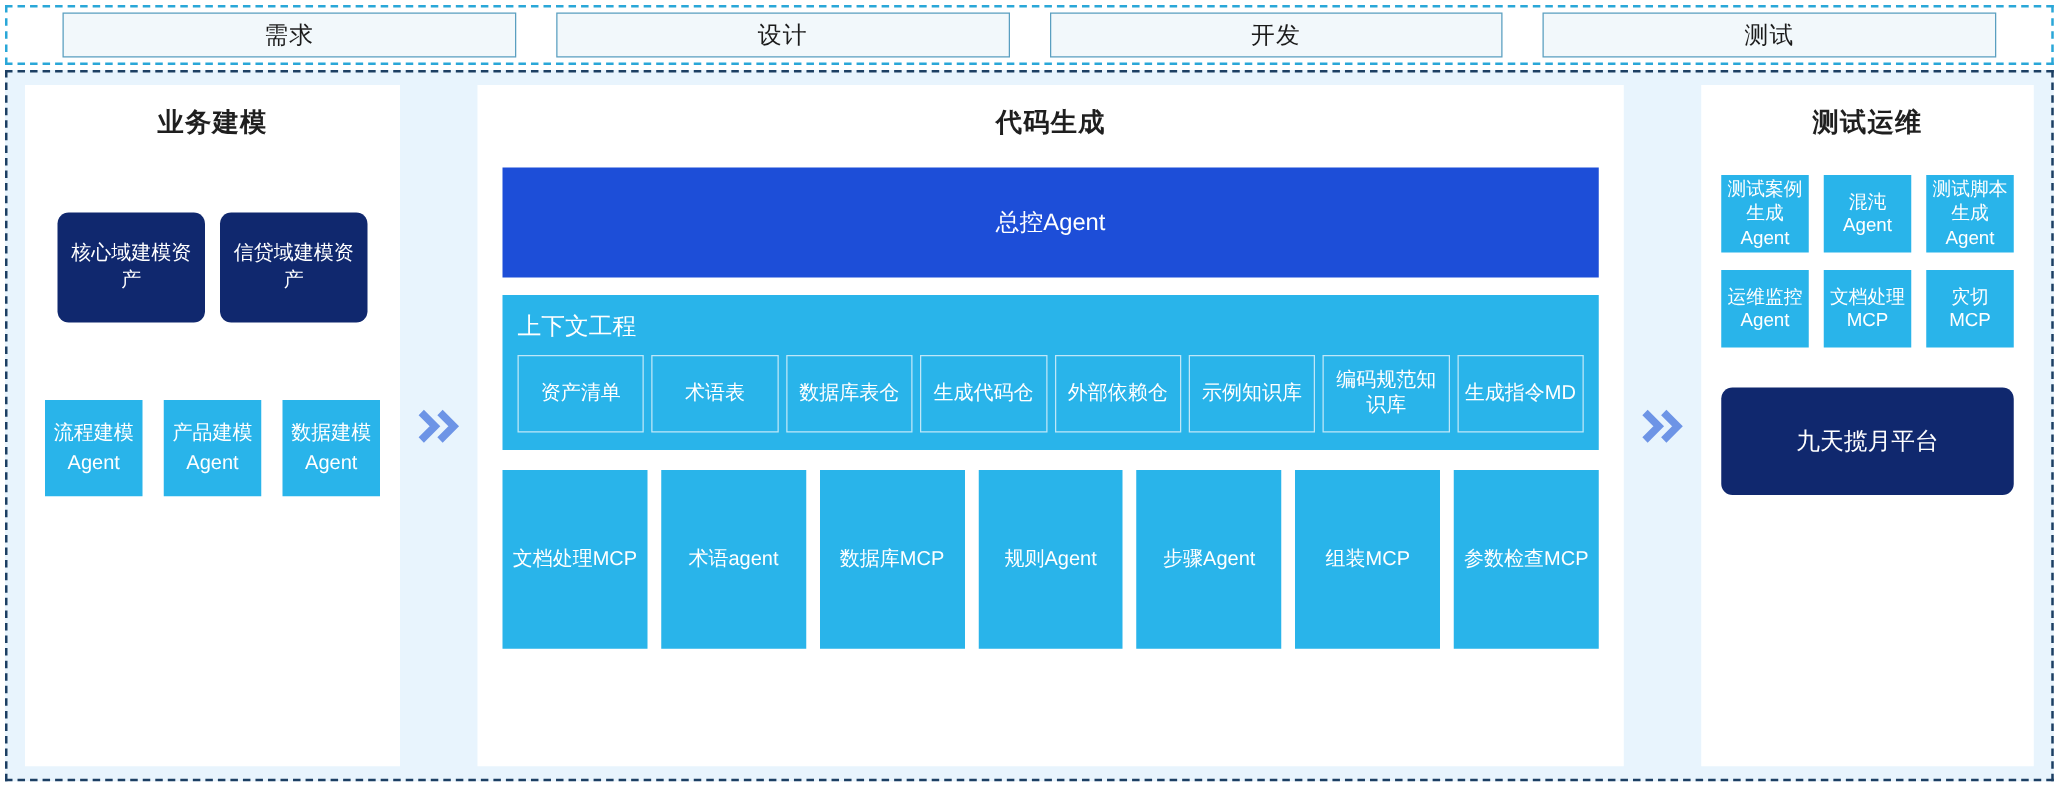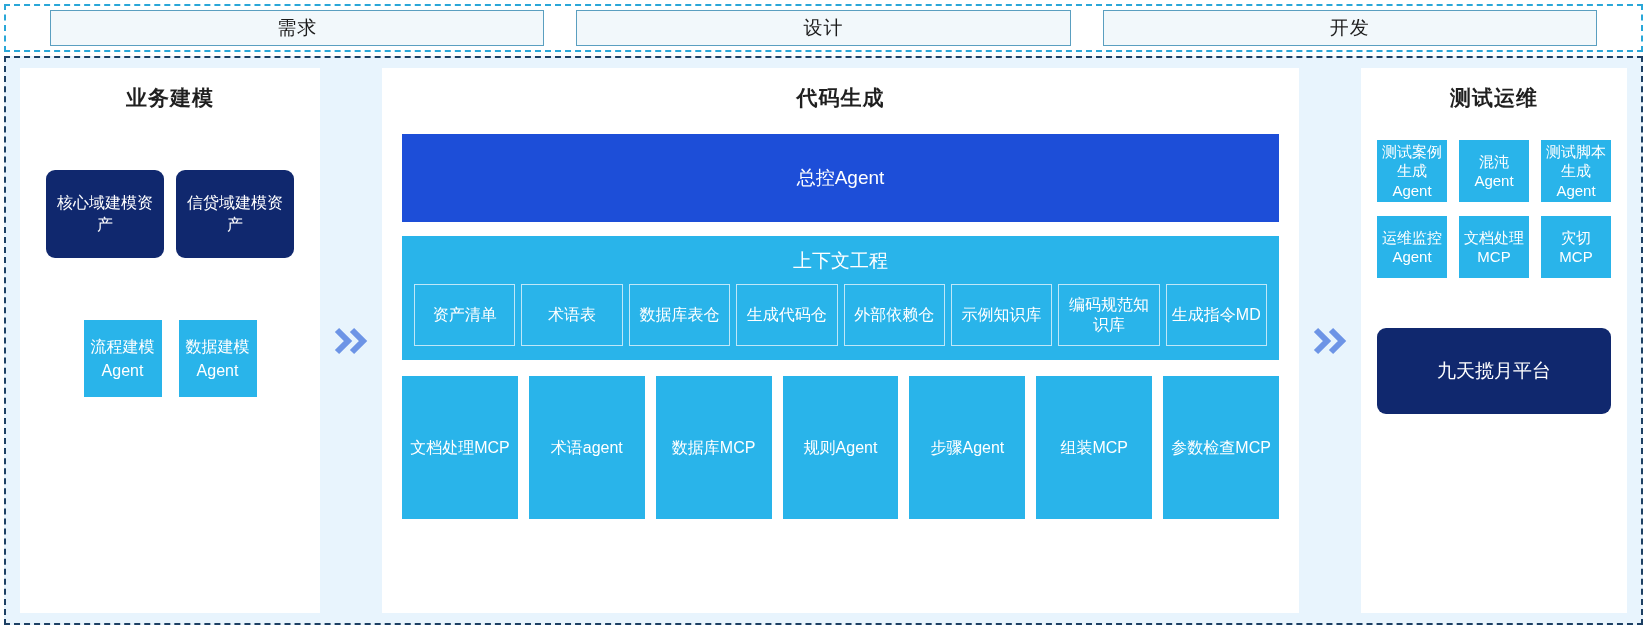--- a/index.html
+++ b/index.html
@@ -130,21 +130,21 @@
     display: flex;
     align-items: center;
     justify-content: center;
   }
   #context-engineering {
     margin-top: 14px;
     background: #29b4ea;
     padding: 12px 12px 14px 12px;
   }
   #context-title {
-    text-align: center;
+    text-align: left;
     color: #ffffff;
     font-size: 19px;
     margin-bottom: 10px;
   }
   #context-items {
     display: flex;
     gap: 6px;
     align-items: stretch;
   }
   .context-item {
@@ -195,53 +195,55 @@
     color: #ffffff;
     font-size: 15px;
     line-height: 1.3;
     display: flex;
     align-items: center;
     justify-content: center;
     text-align: center;
     padding: 0 4px;
   }
   #platform-box {
-    margin: 50px 16px 0 16px;
+    margin: 32px 16px 0 16px;
     height: 86px;
     background: #10286e;
     border-radius: 9px;
     color: #ffffff;
     font-size: 19px;
     display: flex;
     align-items: center;
     justify-content: center;
     text-align: center;
   }
 </style>
 </head>
 <body>
 
 <div id="phase-strip">
   <div class="phase-box">需求</div>
   <div class="phase-box">设计</div>
   <div class="phase-box">开发</div>
+  <div class="phase-box">测试</div>
 </div>
 
 <div id="main-container">
 
   <div class="panel" id="panel-left">
     <div class="panel-title">业务建模</div>
 
     <div id="asset-row">
       <div class="asset-box">核心域建模资产</div>
       <div class="asset-box">信贷域建模资产</div>
     </div>
 
     <div id="model-agent-row">
       <div class="model-agent-box">流程建模Agent</div>
+      <div class="model-agent-box">产品建模Agent</div>
       <div class="model-agent-box">数据建模Agent</div>
     </div>
   </div>
 
   <div class="arrow-sep">
     <svg width="34" height="30" viewBox="0 0 34 30" aria-hidden="true">
       <path d="M3 4 L14 15 L3 26" fill="none" stroke="#6d94e6" stroke-width="6" stroke-linecap="butt" stroke-linejoin="miter"></path>
       <path d="M18 4 L29 15 L18 26" fill="none" stroke="#6d94e6" stroke-width="6" stroke-linecap="butt" stroke-linejoin="miter"></path>
     </svg>
   </div>

